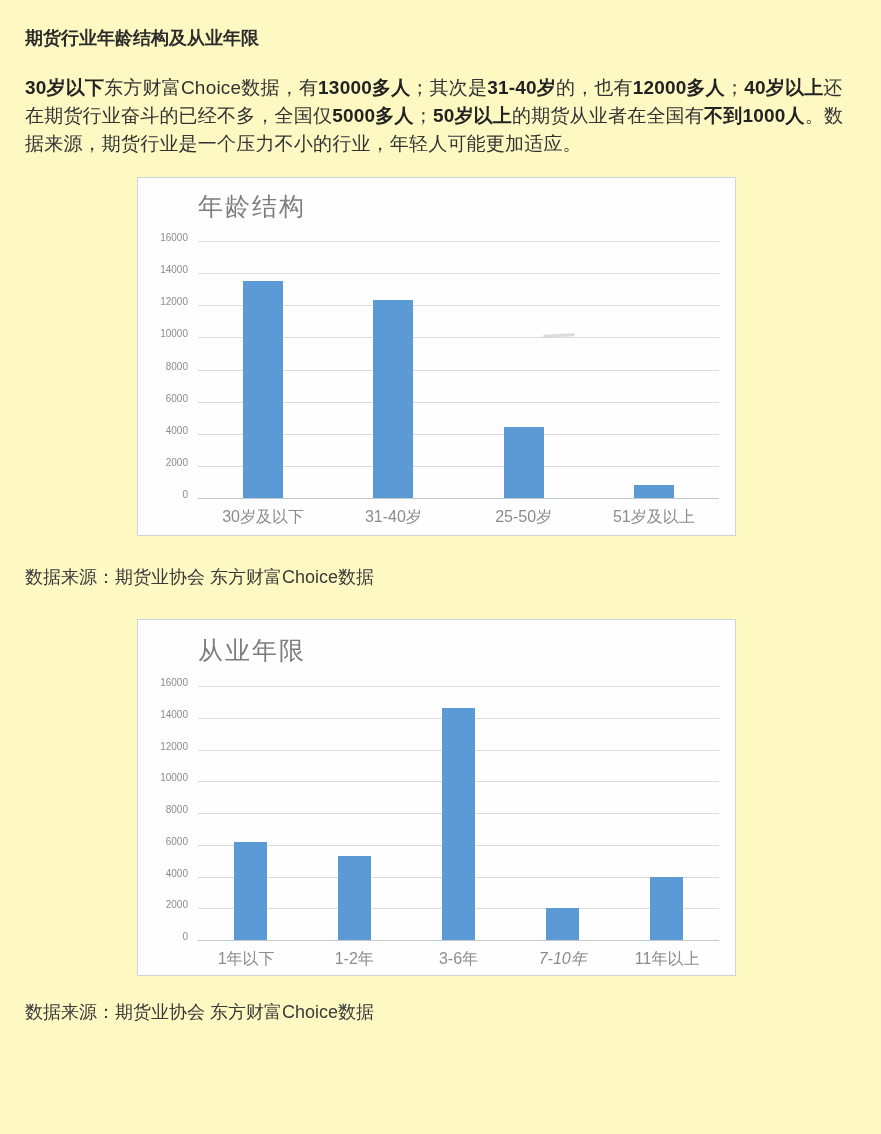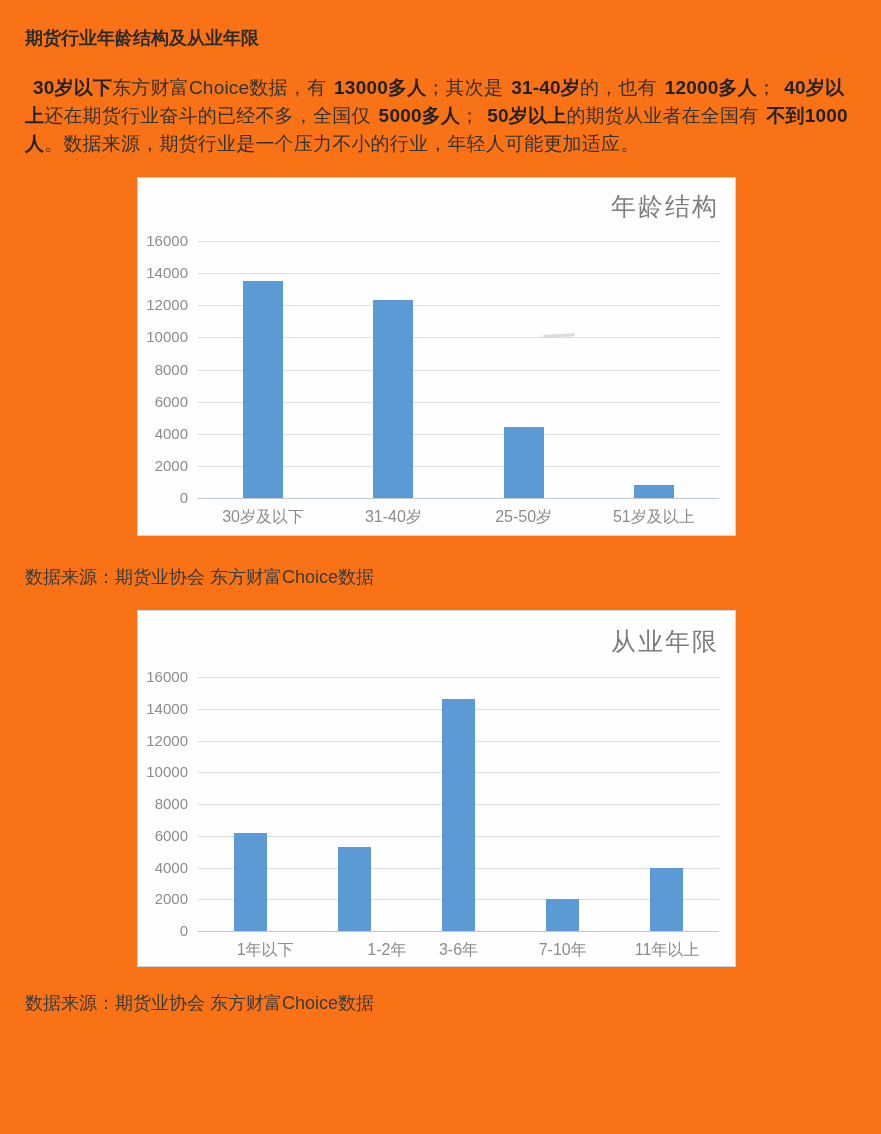--- a/index.html
+++ b/index.html
@@ -1,73 +1,73 @@
 <!DOCTYPE html>
 <html><head>
 <meta charset="utf-8">
 <style>
   html, body { margin: 0; padding: 0; }
   .doc {
     position: relative;
     width: 881px;
     height: 1134px;
-    background: #f97316;
+    background: #fef9c3;
     box-sizing: border-box;
     padding: 27px 24px 0 25px;
     overflow: hidden;
     font-family: "Liberation Sans", "DejaVu Sans", sans-serif;
     color: #333;
   }
   h1.heading {
     font-size: 18px;
     line-height: 22px;
     font-weight: 700;
     color: #2b2b2b;
     margin: 0 0 25px 0;
   }
   p.para {
     font-size: 19px;
     line-height: 28px;
     margin: 0;
     color: #333;
     letter-spacing: 0.2px;
   }
-  p.para b { font-weight: 700; color: #222; margin-left: 8px; }
+  p.para b { font-weight: 700; color: #222; }
   p.source {
     font-size: 18px;
     line-height: 28px;
     margin: 27px 0 0 0;
     color: #3a3a3a;
   }
   .figwrap { margin: 19px 0 0 112px; }
   .chart {
     position: relative;
     width: 599px;
     background: #fefefe;
     border: 1px solid #ccd4dd;
     box-sizing: border-box;
   }
   .chart-title {
     position: absolute;
     top: 12px;
     left: 60px;
     width: 521px;
-    text-align: right;
+    text-align: left;
     font-size: 25px;
     letter-spacing: 2px;
     color: #7d7d7d;
   }
   .gridline { position: absolute; left: 60px; width: 521px; height: 1px; background: #dcdcdc; }
   .gridline.baseline { background: #c2c8cf; }
   .ytick {
     position: absolute;
     left: 2px;
     width: 48px;
     text-align: right;
-    font-size: 15px;
+    font-size: 10px;
     color: #8c8c8c;
   }
   .bar { position: absolute; background: #5b9ad4; }
   .cat-label {
     position: absolute;
     text-align: center;
     font-size: 16px;
     color: #8c8c8c;
     white-space: nowrap;
   }
@@ -118,21 +118,21 @@
         <div class="cat-label" style="left: 320.5px; width: 130.25px; top: 329px;">25-50岁</div>
         <div class="bar" style="left: 495.875px; width: 40px; top: 307.15px; height: 12.85px; background: rgb(91, 154, 212);"></div>
         <div class="cat-label" style="left: 450.75px; width: 130.25px; top: 329px;">51岁及以上</div>
         <div class="smudge" style="left: 405px; top: 156px; width: 32px;"></div>
       </div>
   </figure>
 
   <p class="source">数据来源：期货业协会 东方财富Choice数据</p>
 
 
-  <figure class="figwrap" style="margin-top:19px">
+  <figure class="figwrap" style="margin-top:28px">
     <div class="chart" style="height:357px">
         <div class="chart-title" style="top: 14px;">从业年限</div>
         <div class="gridline baseline" style="top: 320px;"></div>
         <div class="ytick" style="top: 311px;">0</div>
         <div class="gridline" style="top: 288.25px;"></div>
         <div class="ytick" style="top: 279.25px;">2000</div>
         <div class="gridline" style="top: 256.5px;"></div>
         <div class="ytick" style="top: 247.5px;">4000</div>
         <div class="gridline" style="top: 224.75px;"></div>
         <div class="ytick" style="top: 215.75px;">6000</div>
@@ -140,27 +140,27 @@
         <div class="ytick" style="top: 184px;">8000</div>
         <div class="gridline" style="top: 161.25px;"></div>
         <div class="ytick" style="top: 152.25px;">10000</div>
         <div class="gridline" style="top: 129.5px;"></div>
         <div class="ytick" style="top: 120.5px;">12000</div>
         <div class="gridline" style="top: 97.75px;"></div>
         <div class="ytick" style="top: 88.75px;">14000</div>
         <div class="gridline" style="top: 66px;"></div>
         <div class="ytick" style="top: 57px;">16000</div>
         <div class="bar" style="left: 95.6px; width: 33px; top: 221.575px; height: 98.425px; background: rgb(91, 154, 212);"></div>
-        <div class="cat-label" style="left: 75px; width: 104.2px; top: 329px;">1年以下</div>
+        <div class="cat-label" style="left: 56px; width: 104.2px; top: 329px;">1年以下</div>
         <div class="bar" style="left: 199.8px; width: 33px; top: 235.863px; height: 84.1375px; background: rgb(91, 154, 212);"></div>
-        <div class="cat-label" style="left: 164.2px; width: 104.2px; top: 329px; text-align: right;">1-2年</div>
+        <div class="cat-label" style="left: 164.2px; width: 104.2px; top: 329px;">1-2年</div>
         <div class="bar" style="left: 304px; width: 33px; top: 88.225px; height: 231.775px; background: rgb(91, 154, 212);"></div>
         <div class="cat-label" style="left: 268.4px; width: 104.2px; top: 329px;">3-6年</div>
         <div class="bar" style="left: 408.2px; width: 33px; top: 288.25px; height: 31.75px; background: rgb(91, 154, 212);"></div>
-        <div class="cat-label" style="left: 372.6px; width: 104.2px; top: 329px;">7-10年</div>
+        <div class="cat-label" style="left: 372.6px; width: 104.2px; top: 329px; font-style: italic;">7-10年</div>
         <div class="bar" style="left: 512.4px; width: 33px; top: 256.5px; height: 63.5px; background: rgb(91, 154, 212);"></div>
         <div class="cat-label" style="left: 477px; width: 104.2px; top: 329px;">11年以上</div>
       </div>
   </figure>
 
   <p class="source" style="margin-top:22px">数据来源：期货业协会 东方财富Choice数据</p>
 
 </div>
 
 </body></html>

